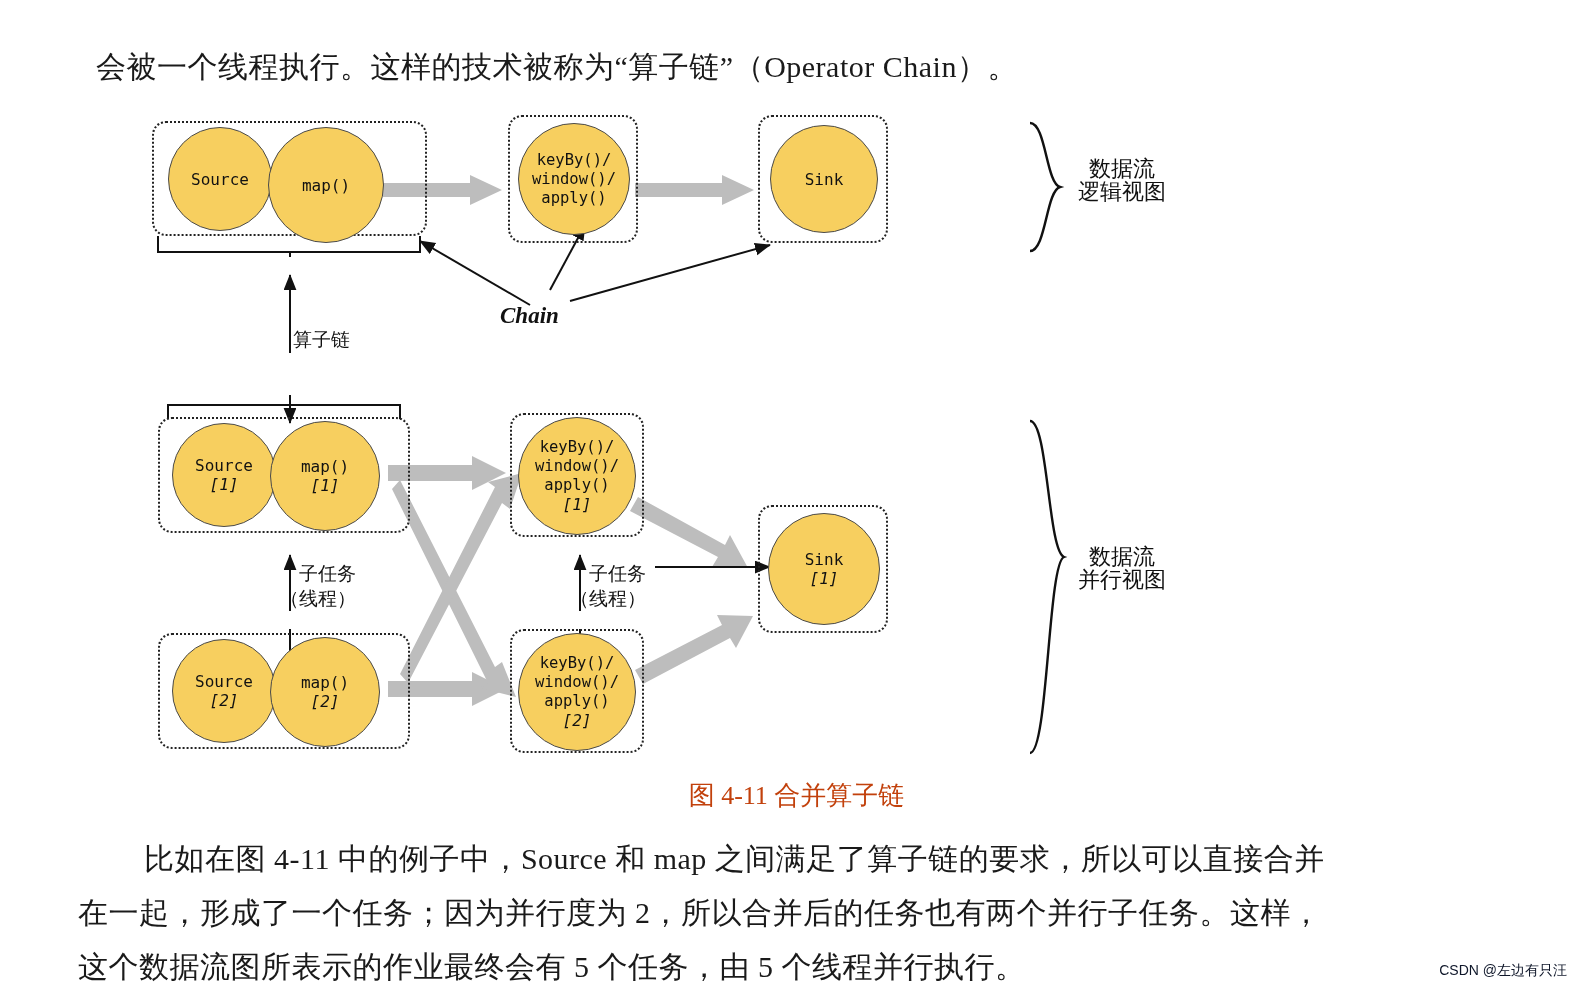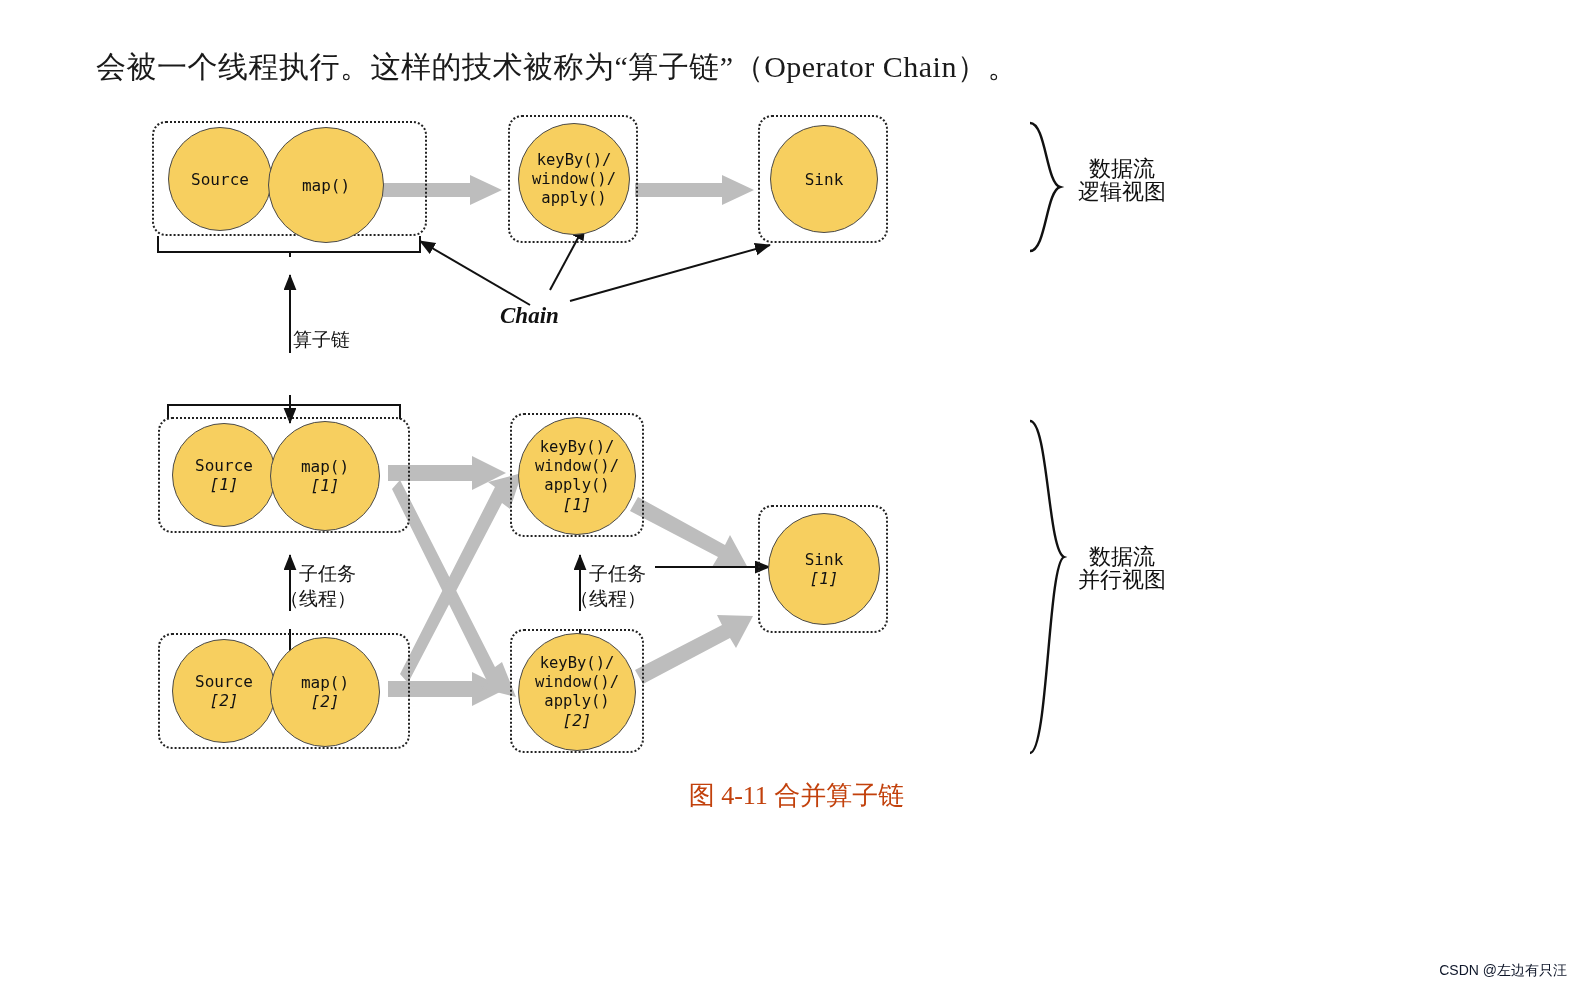--- a/index.html
+++ b/index.html
@@ -261,15 +261,20 @@
 （线程）</div>
 
     <div class="side-label" style="left:948px; top:52px;">数据流
 逻辑视图</div>
     <div class="side-label" style="left:948px; top:440px;">数据流
 并行视图</div>
   </div>
 
   <div class="caption">图 4-11  合并算子链</div>
 
+  <div class="para" id="bottom-para">
+    <span class="indent"></span><span>比如在图 4-11 中的例子中，Source 和 map 之间满足了算子链的要求，所以可以直接合并</span><br>
+    <span>在一起，形成了一个任务；因为并行度为 2，所以合并后的任务也有两个并行子任务。这样，</span><br>
+    <span>这个数据流图所表示的作业最终会有 5 个任务，由 5 个线程并行执行。</span>
+  </div>
 
   <div class="watermark">CSDN @左边有只汪</div>
 </div>
 
 </body></html>

